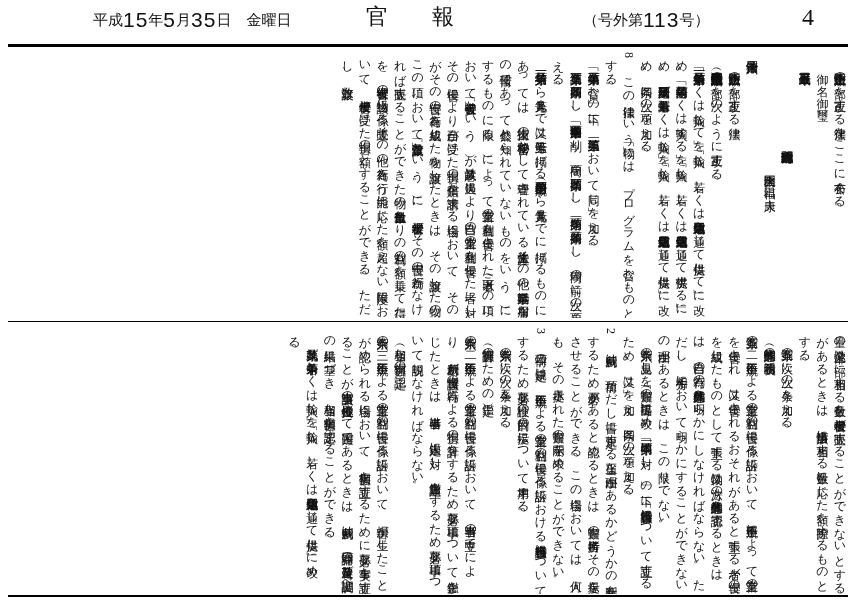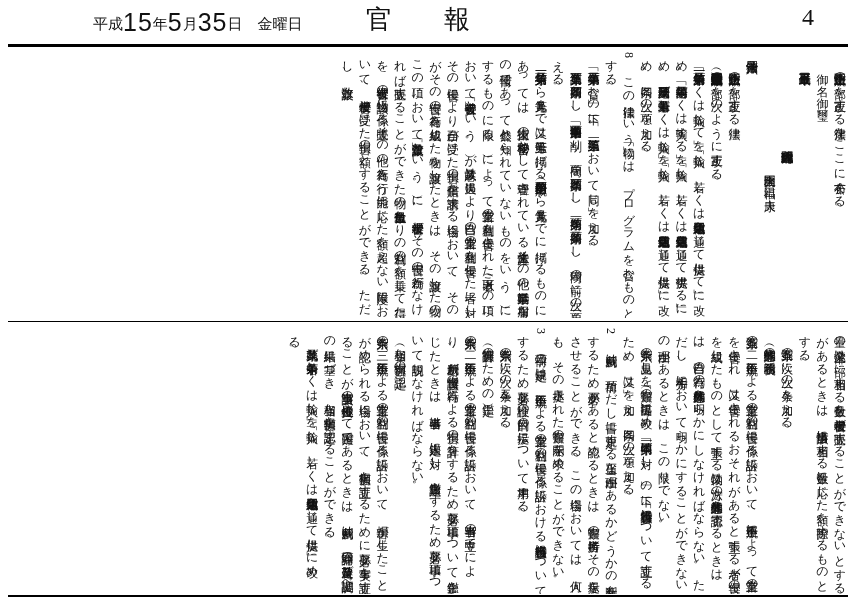--- a/index.html
+++ b/index.html
@@ -10,25 +10,25 @@
     background: #ffffff;
     color: #111;
     font-family: "Liberation Serif", "DejaVu Serif", serif;
     overflow: hidden;
     margin: 0 auto;
   }
   
   .hdr { position: absolute; left: 0; top: 0; width: 856px; height: 44px; }
   .hdr .seg { position: absolute; white-space: nowrap; }
   .h-date   { left: 93px;  top: 8px;  }
-  .h-title  { left: 366px; top: 2px; font-size: 26px; letter-spacing: 0; }
+  .h-title  { left: 366px; top: 2px; font-size: 22px; letter-spacing: 0; }
   .h-issue  { left: 583px; top: 8px;  }
   .h-page   { left: 802px; top: 4px; font-size: 24px; }
   .k { font-size: 15px; }
-  .d { font-size: 25px; font-family: "Liberation Sans", "DejaVu Sans", sans-serif; letter-spacing: 1px; }
+  .d { font-size: 21px; font-family: "Liberation Sans", "DejaVu Sans", sans-serif; letter-spacing: 1px; }
   .h-date .k, .h-issue .k { vertical-align: 2px; }
   
   .rule { position: absolute; left: 8px; width: 840px; background: #000; }
   .rule-thick  { top: 44px;  height: 3px; }
   .rule-mid    { top: 321px; height: 1px; }
   .rule-bottom { top: 595px; height: 2px; }
   
   .vtext {
     position: absolute;
     left: 10px;
@@ -51,20 +51,21 @@
   .sig2 { text-indent: 9.5em; }
 </style>
 </head>
 <body>
 
 <div class="page">
 
   <div class="hdr">
     <span class="seg h-date"><span class="k">平成</span><span class="d">15</span><span class="k">年</span><span class="d">5</span><span class="k">月</span><span class="d">35</span><span class="k">日</span><span class="k">　金曜日</span></span>
     <span class="seg h-title">官　　報</span>
+    <span class="seg h-issue"><span class="k">（号外第</span><span class="d">113</span><span class="k">号）</span></span>
     <span class="seg h-page">4</span>
   </div>
 
   <div class="rule rule-thick"></div>
 
   <div class="vtext half-top">
     <p class="ind">不正競争防止法の一部を改正する法律をここに公布する。</p>
     <p class="ind gap">御　名　御　璽</p>
     <p class="ind gap-s">平成十五年五月二十三日</p>
     <p class="sig1">内閣総理大臣臨時代理</p>

